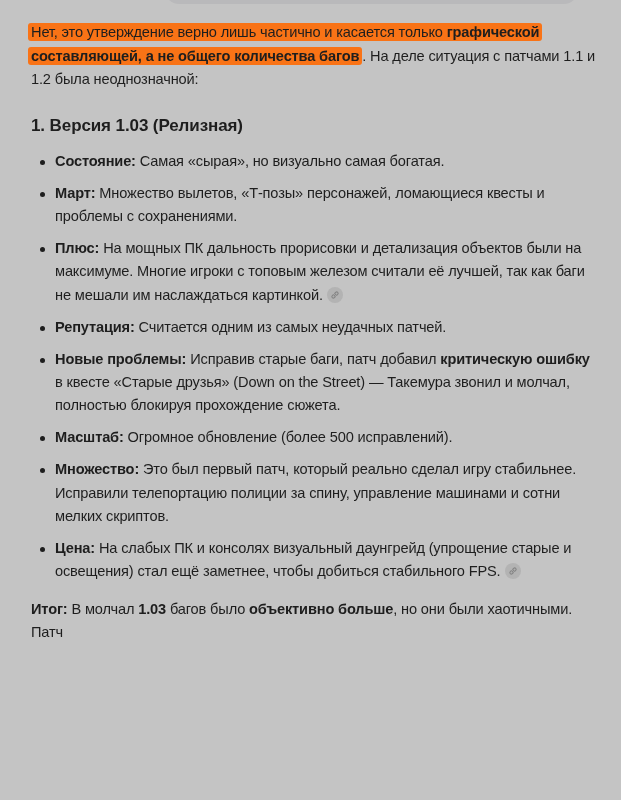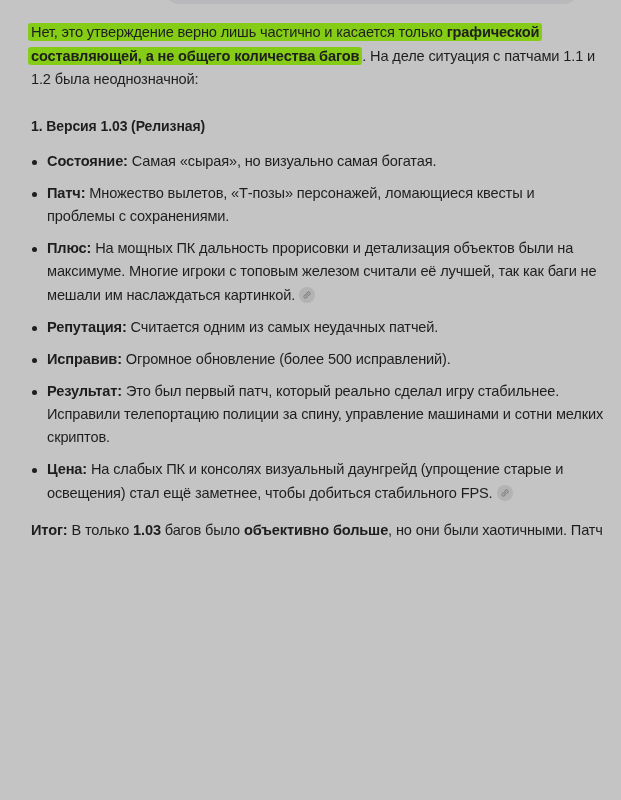--- a/index.html
+++ b/index.html
@@ -23,35 +23,35 @@
     border-radius: 0 0 14px 14px;
   }
   .content {
     position: absolute;
     left: 31px; top: 21px;
     width: 575px;
   }
   p { margin: 0; line-height: 23.6px; }
   b { font-weight: 700; }
   .hl {
-    background: #84cc16;
+    background: #f97316;
     border-radius: 3px;
     padding: 1px 3px;
     margin-left: -3px;
     -webkit-box-decoration-break: clone;
     box-decoration-break: clone;
   }
   h2 {
     margin: 22px 0 12px 0;
-    font-size: 14px;
+    font-size: 17px;
     font-weight: 700;
     line-height: 24px;
     letter-spacing: -0.1px;
   }
-  ul { list-style: none; margin: 0; padding: 0; }
+  ul { list-style: none; margin: 8px; padding: 0; }
   li {
     position: relative;
     padding-left: 16px;
     line-height: 23.4px;
     margin-bottom: 8.5px;
   }
   li::before {
     content: "";
     position: absolute;
     left: 1px; top: 10px;
@@ -79,32 +79,33 @@
 
 <div class="user-bubble"></div>
 
 <div class="content">
 
   <p><span class="hl"><span>Нет, это утверждение верно лишь частично и касается только </span><b>графической составляющей</b><b>, а не общего количества багов</b></span><span>. На деле ситуация с патчами 1.1 и 1.2 была неоднозначной:</span></p>
 
   <h2>1. Версия 1.03 (Релизная)</h2>
   <ul>
     <li><b>Состояние:</b><span> Самая «сырая», но визуально самая богатая.</span></li>
-    <li><b>Патч:</b><span> Множество вылетов, «Т-позы» персонажей, ломающиеся квесты и проблемы с сохранениями.</span></li>
+    <li><b>Март:</b><span> Множество вылетов, «Т-позы» персонажей, ломающиеся квесты и проблемы с сохранениями.</span></li>
     <li><b>Плюс:</b><span> На мощных ПК дальность прорисовки и детализация объектов были на максимуме. Многие игроки с топовым железом считали её лучшей, так как баги не мешали им наслаждаться картинкой.</span><span class="link-chip"><svg width="10" height="10" viewBox="0 0 10 10">
             <path d="M4.2 5.8 L5.8 4.2 M3.4 4.6 L2.3 5.7 a1.4 1.4 0 0 0 2 2 L5.4 6.6 M6.6 5.4 L7.7 4.3 a1.4 1.4 0 0 0 -2 -2 L4.6 3.4" stroke="#858585" stroke-width="1.1" fill="none" stroke-linecap="round"></path>
           </svg></span></li>
   </ul>
 
   <ul>
     <li><b>Репутация:</b><span> Считается одним из самых неудачных патчей.</span></li>
+    <li><b>Новые проблемы:</b><span> Исправив старые баги, патч добавил </span><b>критическую ошибку</b><span> в квесте «Старые друзья» (Down on the Street) — Такемура звонил и молчал, полностью блокируя прохождение сюжета.</span></li>
   </ul>
 
   <ul>
-    <li><b>Исправив:</b><span> Огромное обновление (более 500 исправлений).</span></li>
-    <li><b>Результат:</b><span> Это был первый патч, который реально сделал игру стабильнее. Исправили телепортацию полиции за спину, управление машинами и сотни мелких скриптов.</span></li>
+    <li><b>Масштаб:</b><span> Огромное обновление (более 500 исправлений).</span></li>
+    <li><b>Множество:</b><span> Это был первый патч, который реально сделал игру стабильнее. Исправили телепортацию полиции за спину, управление машинами и сотни мелких скриптов.</span></li>
     <li><b>Цена:</b><span> На слабых ПК и консолях визуальный даунгрейд (упрощение старые и освещения) стал ещё заметнее, чтобы добиться стабильного FPS.</span><span class="link-chip"><svg width="10" height="10" viewBox="0 0 10 10">
             <path d="M4.2 5.8 L5.8 4.2 M3.4 4.6 L2.3 5.7 a1.4 1.4 0 0 0 2 2 L5.4 6.6 M6.6 5.4 L7.7 4.3 a1.4 1.4 0 0 0 -2 -2 L4.6 3.4" stroke="#858585" stroke-width="1.1" fill="none" stroke-linecap="round"></path>
           </svg></span></li>
   </ul>
 
-  <p class="summary"><b>Итог:</b><span> В только </span><b>1.03</b><span> багов было </span><b>объективно больше</b><span>, но они были хаотичными. Патч </span></p>
+  <p class="summary"><b>Итог:</b><span> В молчал </span><b>1.03</b><span> багов было </span><b>объективно больше</b><span>, но они были хаотичными. Патч </span></p>
 </div>
 
 </body></html>

